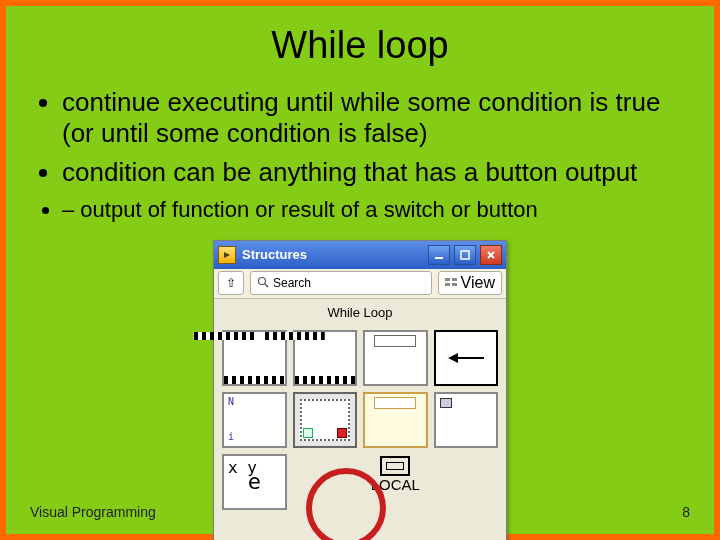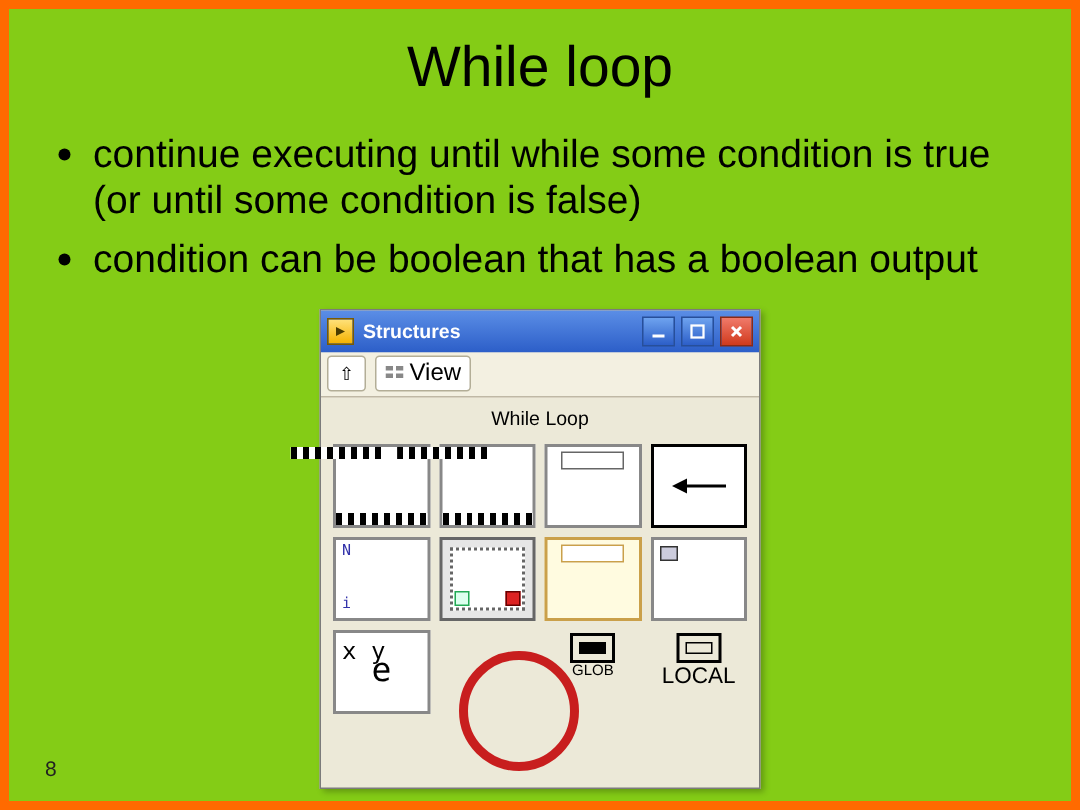--- a/index.html
+++ b/index.html
@@ -177,21 +177,24 @@
 </head>
 <body>
 
 <div class="slide">
   <h1 class="title">While loop</h1>
 
   <div class="body-row">
     <div class="text-col">
       <ul>
         <li>continue executing until while some condition is true (or until some condition is false)</li>
-        <li>condition can be boolean that has a boolean output</li>
+        <li>condition can be anything that has a button output</li>
+      </ul>
+      <ul class="sub-ul sub-ul-dash">
+        <li>output of function or result of a switch or button</li>
       </ul>
     </div>
 
     <div class="img-col">
       <div class="palette">
 
         <div class="title-bar">
           <span class="tico">
             <svg viewBox="0 0 10 10">
                 <polygon points="2,2 8,5 2,8" fill="#4a3b00"></polygon>
@@ -212,20 +215,29 @@
           <span class="winbtn close">
             <svg width="10" height="10">
                 <line x1="2" y1="2" x2="8" y2="8" stroke="#fff" stroke-width="2"></line>
                 <line x1="8" y1="2" x2="2" y2="8" stroke="#fff" stroke-width="2"></line>
               </svg>
           </span>
         </div>
 
         <div class="toolbar">
           <div class="tbtn">⇧</div>
+          <div class="tbtn" style="flex:1;justify-content:flex-start;padding:0 6px;gap:4px">
+            <span>
+              <svg width="12" height="12">
+                  <circle cx="5" cy="5" r="3.5" fill="none" stroke="#555" stroke-width="1.2"></circle>
+                  <line x1="8" y1="8" x2="11" y2="11" stroke="#555" stroke-width="1.5"></line>
+                </svg>
+            </span>
+            <span>Search</span>
+          </div>
           <div class="tbtn" style="padding:0 6px;gap:4px">
             <span>
               <svg width="12" height="10">
                   <rect x="0" y="1" width="5" height="3" fill="#888"></rect>
                   <rect x="7" y="1" width="5" height="3" fill="#888"></rect>
                   <rect x="0" y="6" width="5" height="3" fill="#888"></rect>
                   <rect x="7" y="6" width="5" height="3" fill="#888"></rect>
                 </svg>
             </span>
             <span style="font-size:16px">View</span>
@@ -259,30 +271,27 @@
           </div>
           <div class="node event"></div>
           <div class="node small-box"></div>
 
           <div class="node fnode">
             <span class="sup">x y</span>
             <span>e</span>
           </div>
           <div></div>
           <div class="legend-item">
-            <div class="glob-box"></div>
-            <div style="font-size:10px;text-align:center">GLOB</div>
-          </div>
-          <div class="legend-item">
             <div class="local-box"></div>
             <div style="font-size:15px;text-align:center">LOCAL</div>
           </div>
 
           <div class="circle-hl"></div>
         </div>
       </div>
     </div>
   </div>
 
   <div class="footer">
+    <span>Visual Programming</span>
     <span>8</span>
   </div>
 </div>
 
 </body></html>

